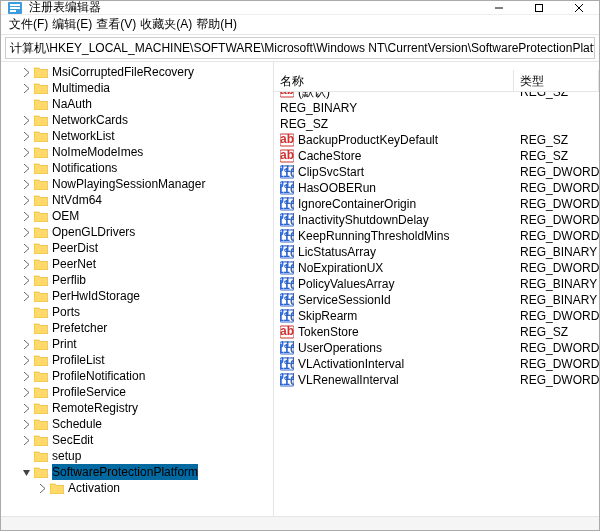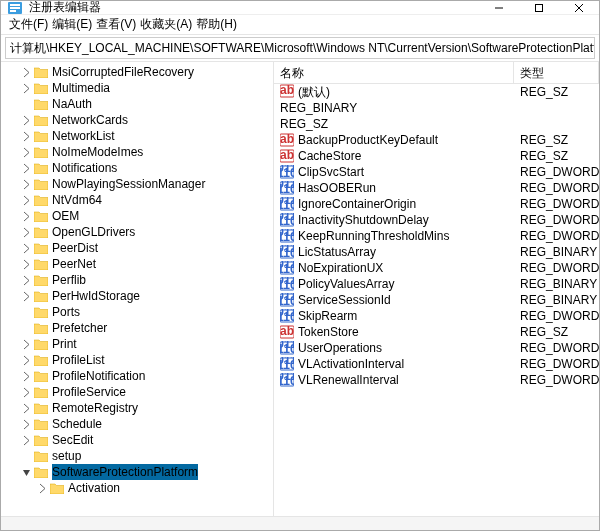--- a/index.html
+++ b/index.html
@@ -16,21 +16,21 @@
 .panes { flex: 1; display: flex; overflow: hidden; border-top: 1px solid #e5e5e5; }
 .tree { width: 273px; overflow-y: auto; overflow-x: hidden; border-right: 1px solid #e5e5e5; padding: 2px 0 2px 2px; }
 .tree-item { display: flex; align-items: center; height: 16px; white-space: nowrap; padding-left: 18px; cursor: default; }
 .tree-item.child { padding-left: 34px; }
 .tree-item .exp { width: 11px; height: 11px; margin-right: 2px; display: inline-flex; align-items: center; justify-content: center; visibility: hidden; }
 .tree-item.has-exp .exp { visibility: visible; }
 .folder-icon { width: 14px; height: 12px; margin-right: 4px; }
 .tree-item .label { font-size: 12px; line-height: 16px; }
 .tree-item.selected .label { background: #0369a1; }
 .listview { flex: 1; overflow: auto; }
-.list-header { display: flex; height: 22px; border-bottom: 1px solid #e5e5e5; position: sticky; top: 0; background: #fff; }
+.list-header { display: flex; height: 22px; border-bottom: 1px solid #e5e5e5; position: sticky; top: 8px; background: #fff; }
 .list-header .col { padding: 3px 6px; border-right: 1px solid #e5e5e5; font-size: 12px; cursor: default; }
 .col-name { width: 240px; }
 .col-type { flex: 1; }
 .list-row { display: flex; height: 16px; align-items: center; cursor: default; }
 .list-row .cell { padding: 0 6px; font-size: 12px; overflow: hidden; white-space: nowrap; }
 .list-row .cell.col-name { display: flex; align-items: flex-start; gap: 4px; }
 .val-icon { width: 14px; height: 14px; flex-shrink: 0; }
 .statusbar { height: 14px; border-top: 1px solid #e5e5e5; background: #f5f5f5; }
 </style>
 </head>

